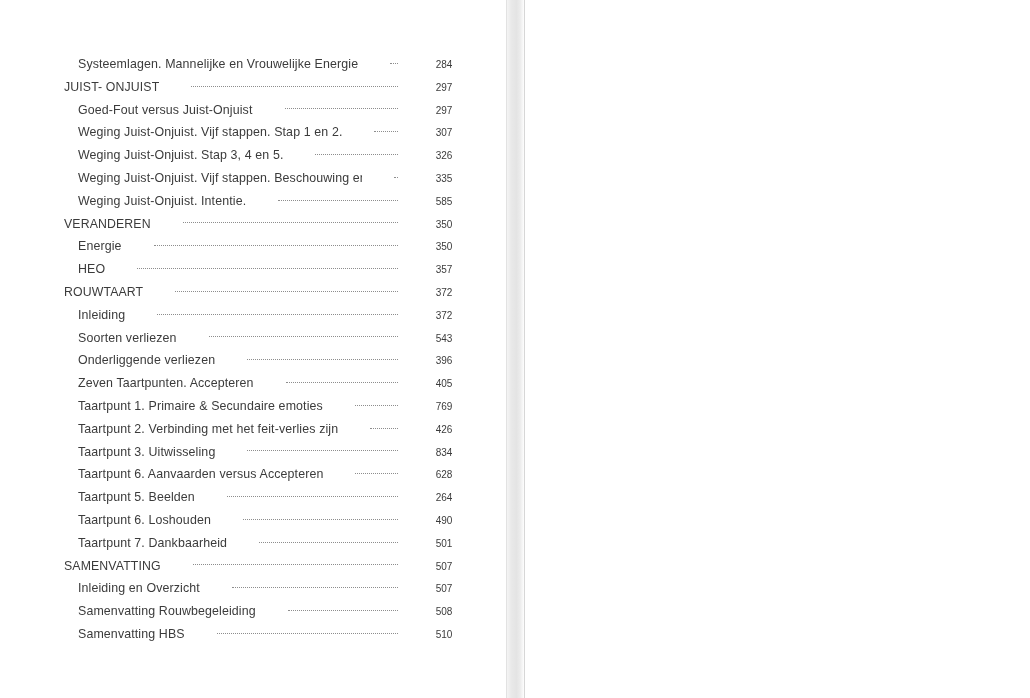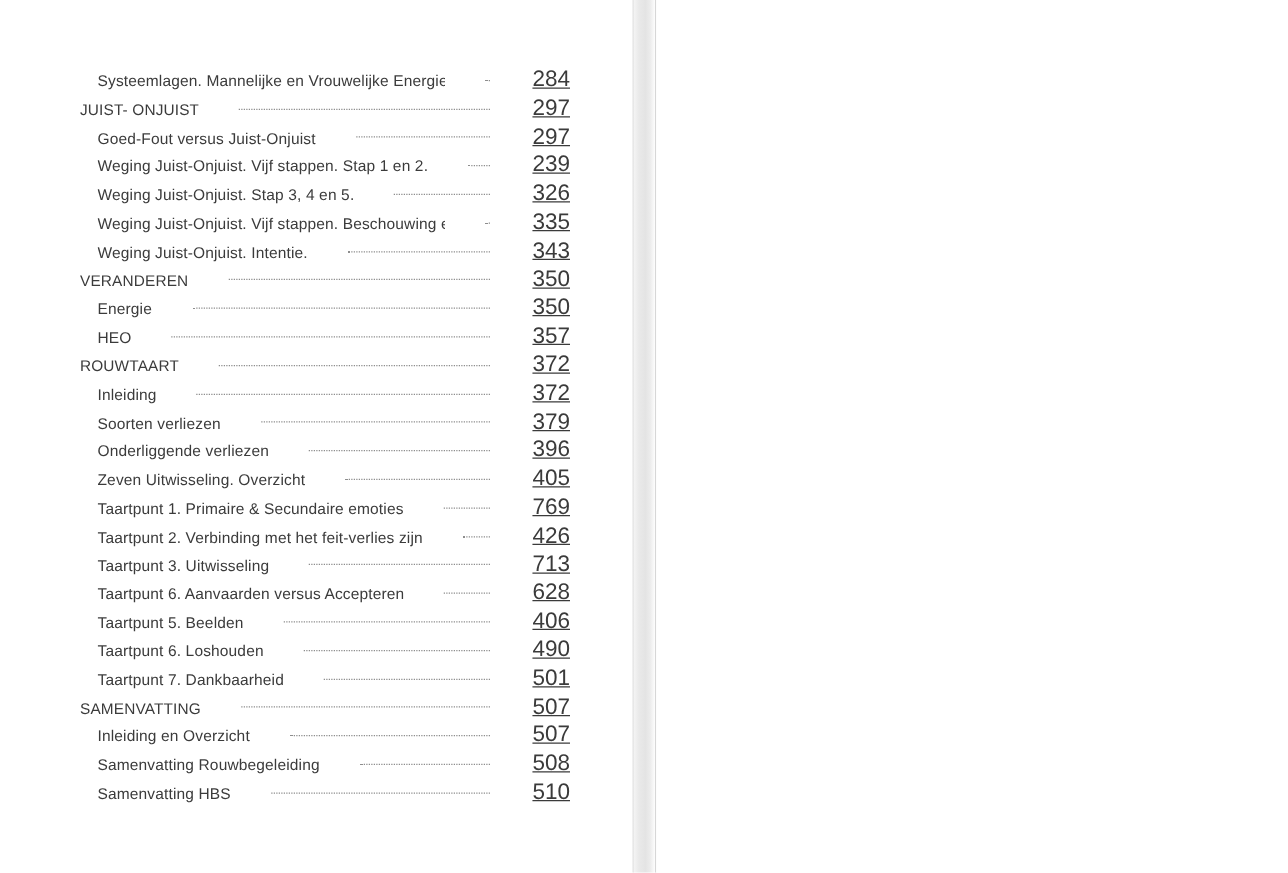--- a/index.html
+++ b/index.html
@@ -102,25 +102,24 @@
     content: "";
     position: absolute;
     left: 0;
     right: 0;
     bottom: 0.26em;
     border-bottom: 1px dotted #8d8d8d;
   }
 
   .toc-page {
     flex: 0 0 auto;
-    font-size: 18px;
-    text-align: left;
+    font-size: 10px;
+    text-align: center;
     min-width: 24px;
     padding-left: 2px;
-    text-decoration: underline;
   }
 </style>
 </head>
 <body>
 
 <div id="viewer">
 
   <div class="page page-left">
     <div class="toc toc-left">
         <div class="toc-entry lvl2">
@@ -134,36 +133,36 @@
           <span class="toc-page">297</span>
         </div>
         <div class="toc-entry lvl2">
           <span class="toc-title">Goed-Fout versus Juist-Onjuist</span>
           <span class="toc-leader"></span>
           <span class="toc-page">297</span>
         </div>
         <div class="toc-entry lvl2">
           <span class="toc-title">Weging Juist-Onjuist. Vijf stappen. Stap 1 en 2.</span>
           <span class="toc-leader"></span>
-          <span class="toc-page">239</span>
+          <span class="toc-page">307</span>
         </div>
         <div class="toc-entry lvl2">
           <span class="toc-title">Weging Juist-Onjuist. Stap 3, 4 en 5.</span>
           <span class="toc-leader"></span>
           <span class="toc-page">326</span>
         </div>
         <div class="toc-entry lvl2">
           <span class="toc-title">Weging Juist-Onjuist. Vijf stappen. Beschouwing en Samenvatting</span>
           <span class="toc-leader"></span>
           <span class="toc-page">335</span>
         </div>
         <div class="toc-entry lvl2">
           <span class="toc-title">Weging Juist-Onjuist. Intentie.</span>
           <span class="toc-leader"></span>
-          <span class="toc-page">343</span>
+          <span class="toc-page">585</span>
         </div>
         <div class="toc-entry lvl1">
           <span class="toc-title">VERANDEREN</span>
           <span class="toc-leader"></span>
           <span class="toc-page">350</span>
         </div>
         <div class="toc-entry lvl2">
           <span class="toc-title">Energie</span>
           <span class="toc-leader"></span>
           <span class="toc-page">350</span>
@@ -179,56 +178,56 @@
           <span class="toc-page">372</span>
         </div>
         <div class="toc-entry lvl2">
           <span class="toc-title">Inleiding</span>
           <span class="toc-leader"></span>
           <span class="toc-page">372</span>
         </div>
         <div class="toc-entry lvl2">
           <span class="toc-title">Soorten verliezen</span>
           <span class="toc-leader"></span>
-          <span class="toc-page">379</span>
+          <span class="toc-page">543</span>
         </div>
         <div class="toc-entry lvl2">
           <span class="toc-title">Onderliggende verliezen</span>
           <span class="toc-leader"></span>
           <span class="toc-page">396</span>
         </div>
         <div class="toc-entry lvl2">
-          <span class="toc-title">Zeven Uitwisseling. Overzicht</span>
+          <span class="toc-title">Zeven Taartpunten. Accepteren</span>
           <span class="toc-leader"></span>
           <span class="toc-page">405</span>
         </div>
         <div class="toc-entry lvl2">
           <span class="toc-title">Taartpunt 1. Primaire &amp; Secundaire emoties</span>
           <span class="toc-leader"></span>
           <span class="toc-page">769</span>
         </div>
         <div class="toc-entry lvl2">
           <span class="toc-title">Taartpunt 2. Verbinding met het feit-verlies zijn</span>
           <span class="toc-leader"></span>
           <span class="toc-page">426</span>
         </div>
         <div class="toc-entry lvl2">
           <span class="toc-title">Taartpunt 3. Uitwisseling</span>
           <span class="toc-leader"></span>
-          <span class="toc-page">713</span>
+          <span class="toc-page">834</span>
         </div>
         <div class="toc-entry lvl2">
           <span class="toc-title">Taartpunt 6. Aanvaarden versus Accepteren</span>
           <span class="toc-leader"></span>
           <span class="toc-page">628</span>
         </div>
         <div class="toc-entry lvl2">
           <span class="toc-title">Taartpunt 5. Beelden</span>
           <span class="toc-leader"></span>
-          <span class="toc-page">406</span>
+          <span class="toc-page">264</span>
         </div>
         <div class="toc-entry lvl2">
           <span class="toc-title">Taartpunt 6. Loshouden</span>
           <span class="toc-leader"></span>
           <span class="toc-page">490</span>
         </div>
         <div class="toc-entry lvl2">
           <span class="toc-title">Taartpunt 7. Dankbaarheid</span>
           <span class="toc-leader"></span>
           <span class="toc-page">501</span>

